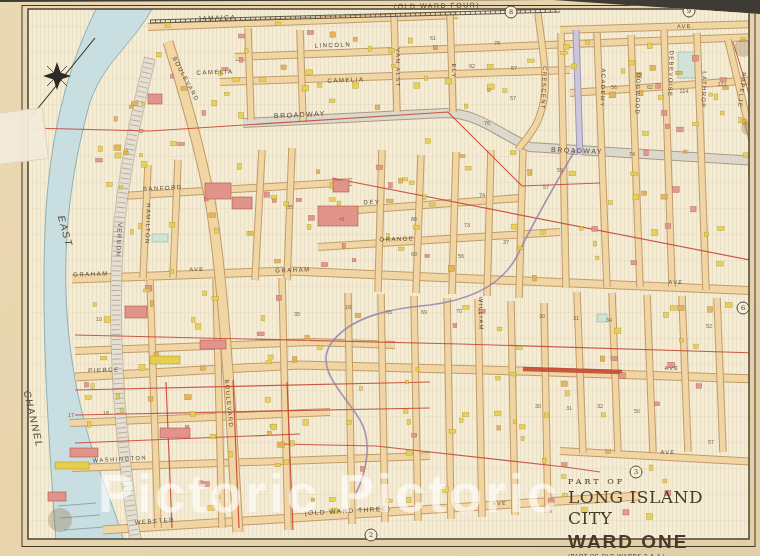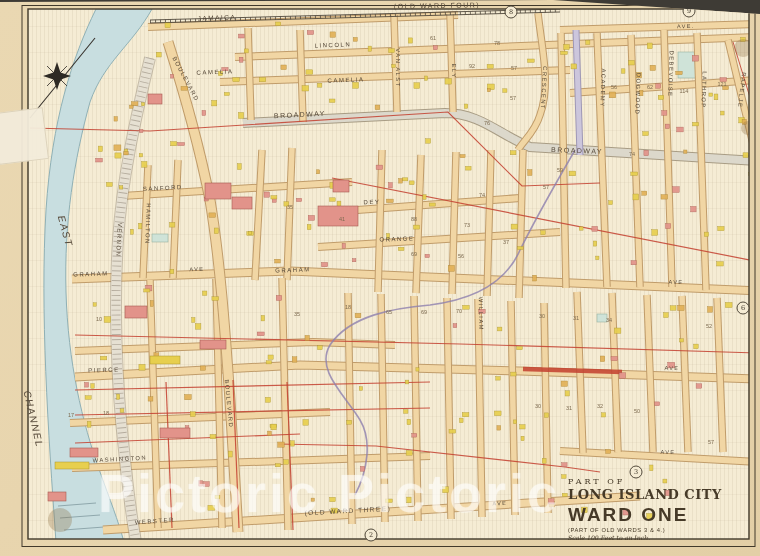--- a/index.html
+++ b/index.html
@@ -11,21 +11,21 @@
   #map-svg{position:absolute;left:0;top:0;}
   .lbl{fill:#564939;letter-spacing:1.5px;font-family:"Liberation Sans",sans-serif;}
   .blocknum{fill:#7d6b50;font-family:"Liberation Sans",sans-serif;}
   #watermark{position:absolute;left:98px;top:462px;width:640px;
      font-family:"Liberation Sans",sans-serif;font-weight:bold;font-size:54px;
      letter-spacing:3px;color:rgba(255,255,255,0.52);white-space:nowrap;
      text-shadow:0 0 2px rgba(255,255,255,0.25);pointer-events:none;}
   #title-block{position:absolute;left:568px;top:477px;width:180px;
      color:#463a28;line-height:1.25;}
   #title-part{font-size:8px;letter-spacing:3px;font-family:"DejaVu Serif",serif;}
-  #title-city{font-size:13px;font-weight:bold;font-family:"DejaVu Serif",serif;letter-spacing:.5px;}
+  #title-city{font-size:17px;font-weight:normal;font-family:"DejaVu Serif",serif;letter-spacing:.5px;}
   #title-ward{font-size:19px;font-weight:bold;font-family:"Liberation Sans",sans-serif;letter-spacing:2px;}
   #title-sub{font-size:5.8px;letter-spacing:.6px;}
   #title-scale{font-size:6.2px;font-style:italic;font-family:"DejaVu Serif",serif;}
   .patch{position:absolute;left:-4px;top:110px;width:48px;height:50px;background:#f3ecdb;
      border:1px solid #dcd2ba;transform:rotate(-7deg);opacity:.95;}
 </style>
 </head>
 <body>
 
 <div id="stage">

